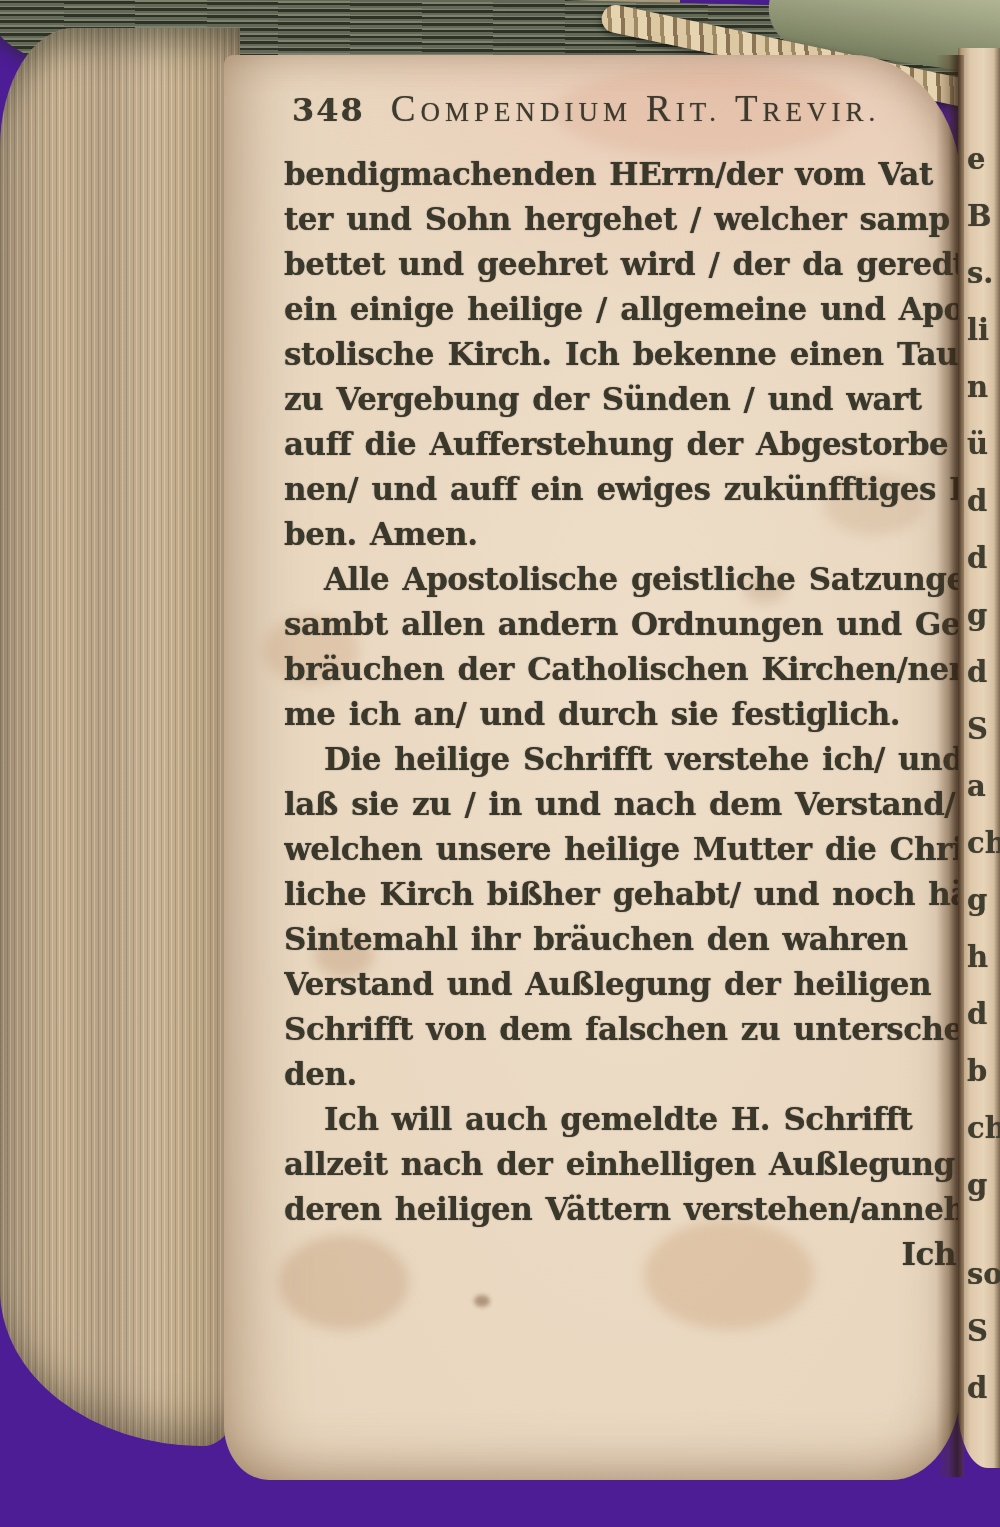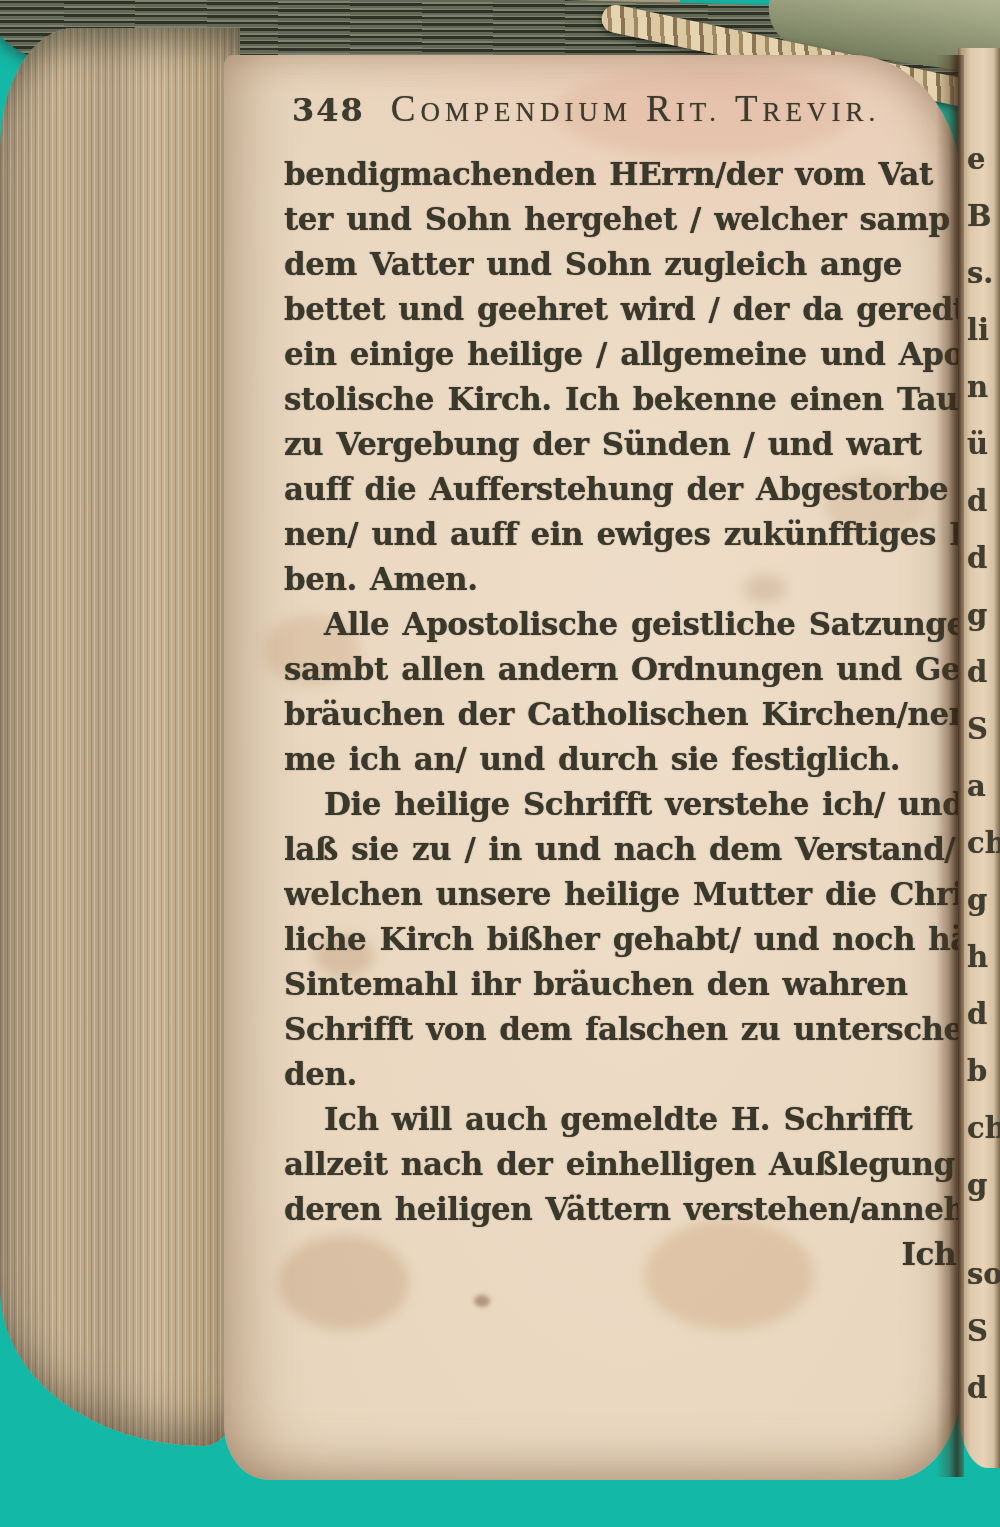--- a/index.html
+++ b/index.html
@@ -1,18 +1,18 @@
 <!DOCTYPE html>
 <html><head>
 <meta charset="utf-8">
 <style>
   html,body { margin:0; padding:0; background:#000; }
   .canvas {
     position:relative; width:1000px; height:1527px; overflow:hidden;
-    background:#14b8a6; font-family:"DejaVu Serif", serif;
+    background:#4c1d95; font-family:"DejaVu Serif", serif;
   }
 
   
   .top-tan {
     position:absolute; left:0; top:0; width:680px; height:24px;
     background:repeating-linear-gradient(180deg,#b3a284 0 2px,#8f8166 2px 4px,#c0b091 4px 6px);
   }
   .top-edge {
     position:absolute; left:-8px; top:-14px; width:980px; height:100px;
     transform:rotate(1.4deg); transform-origin:left top;
@@ -144,37 +144,37 @@
     <div class="stain" style="left:250px; top:1240px; width:16px; height:12px; background:rgba(90,50,20,0.4); filter:blur(2px);"></div>
     <div class="stain" style="left:520px; top:520px; width:42px; height:28px; background:rgba(120,70,30,0.15);"></div>
 
     <div class="header">
       <span class="pagenum">348</span><span class="word"><span class="initial">C</span><span>OMPENDIUM</span></span><span class="word"><span class="initial">R</span><span>IT.</span></span><span class="word"><span class="initial">T</span><span>REVIR.</span></span>
     </div>
 
     <div class="lines">
       <div class="line">bendigmachenden HErrn/der vom Vat</div>
       <div class="line">ter und Sohn hergehet / welcher samp</div>
-      <div class="line">dem Vatter und Sohn zugleich ange</div>
       <div class="line">bettet und geehret wird / der da geredt ha</div>
       <div class="line">ein einige heilige /  allgemeine und Apo</div>
       <div class="line">stolische Kirch. Ich bekenne einen Tauff/</div>
       <div class="line">zu Vergebung der Sünden / und wart</div>
       <div class="line">auff die Aufferstehung der Abgestorbe</div>
       <div class="line">nen/ und auff ein ewiges zukünfftiges Le</div>
       <div class="line">ben. Amen.</div>
       <div class="line indent">Alle Apostolische geistliche Satzungen/</div>
       <div class="line">sambt allen andern Ordnungen und Ge</div>
       <div class="line">bräuchen der Catholischen Kirchen/nem</div>
       <div class="line">me ich an/ und durch sie festiglich.</div>
       <div class="line indent">Die heilige Schrifft verstehe ich/ und</div>
       <div class="line">laß sie zu /  in und nach dem Verstand/</div>
       <div class="line">welchen unsere heilige Mutter die Christ</div>
       <div class="line">liche Kirch bißher gehabt/ und noch hält:</div>
       <div class="line">Sintemahl ihr bräuchen den wahren</div>
+      <div class="line">Verstand und Außlegung der heiligen</div>
       <div class="line">Schrifft von dem falschen zu unterschei</div>
       <div class="line">den.</div>
       <div class="line indent">Ich will auch gemeldte H. Schrifft</div>
       <div class="line">allzeit nach der einhelligen Außlegung</div>
       <div class="line">deren heiligen Vättern verstehen/anneh</div>
       <div class="line">
         <span class="catchword">Ich</span>
       </div>
     </div>
   </div>

